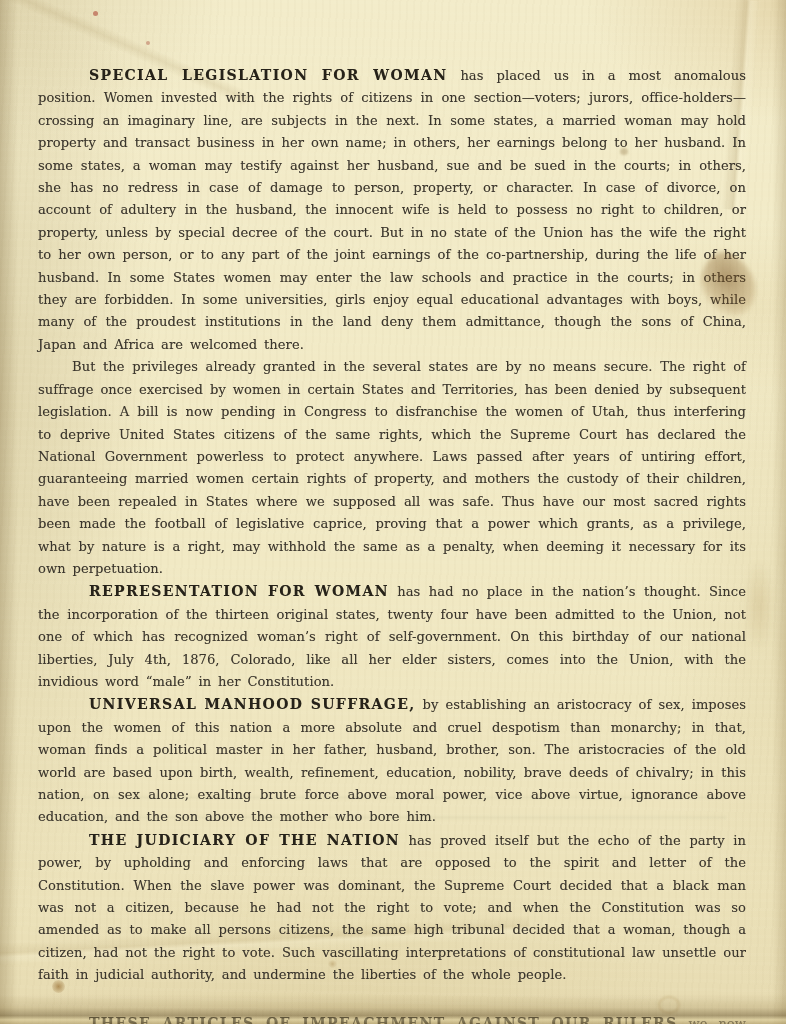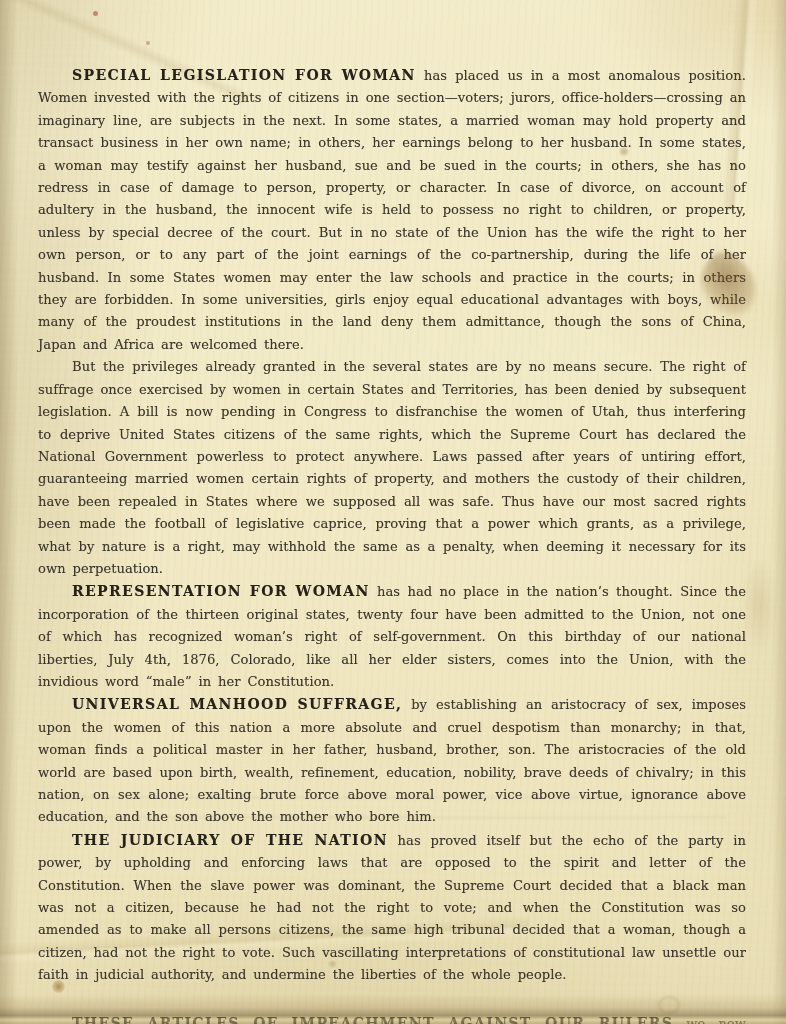--- a/index.html
+++ b/index.html
@@ -118,20 +118,21 @@
     letter-spacing: 0.1px;
     color: #3a352c;
     text-shadow: 0.2px 0.2px 0 rgba(58,53,44,0.35);
   }
   p.para .lead {
     font-weight: bold;
     font-size: 14px;
     letter-spacing: 1.4px;
     word-spacing: 1px;
     color: #262219;
+    margin-left: 17px;
   }
   p.para.gap-before { margin-top: 25px; }
 </style>
 </head>
 <body>
 
 <div class="page">
 
   <div class="texture"></div>
   <div class="crease c1"></div>

